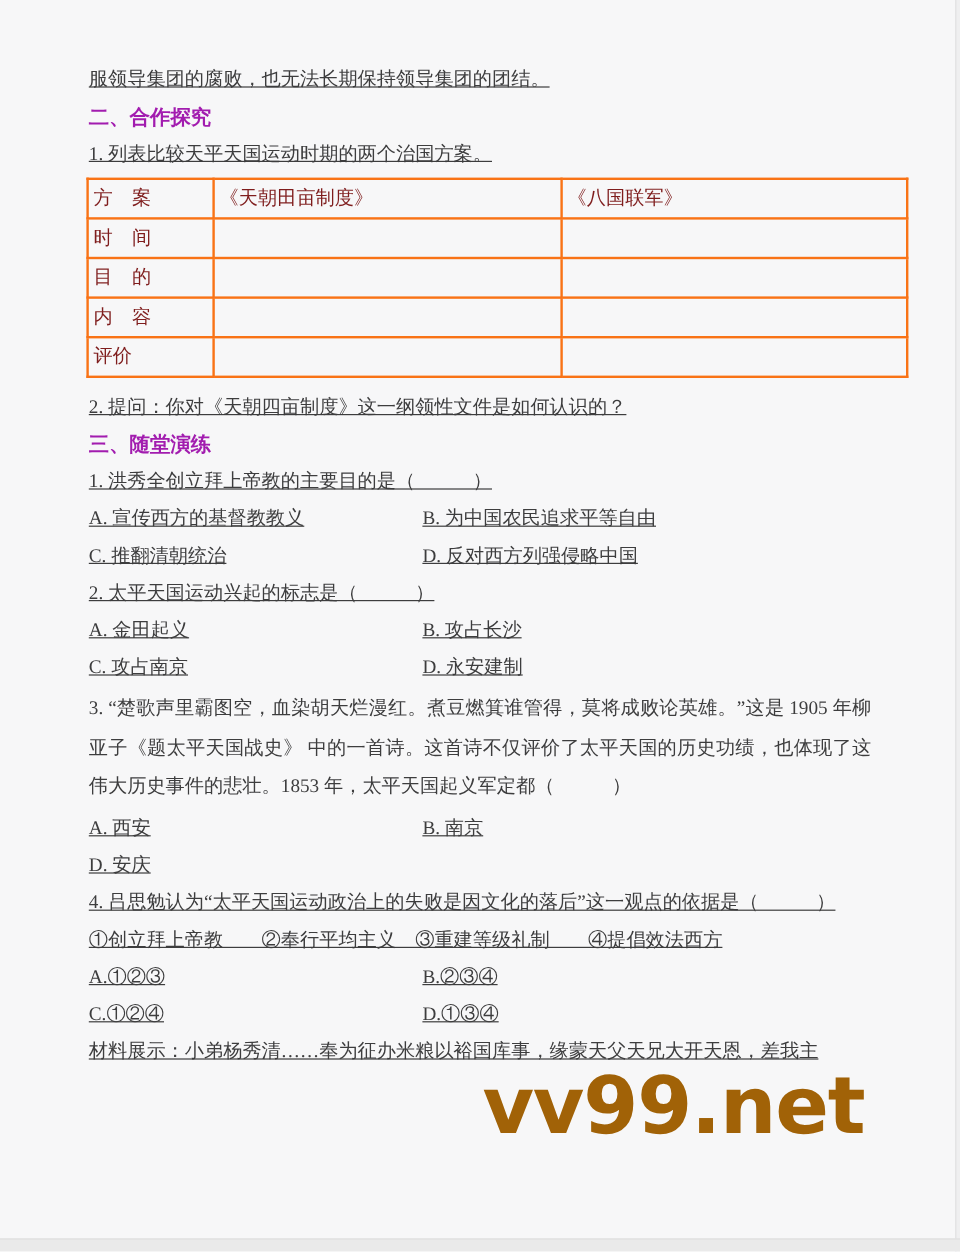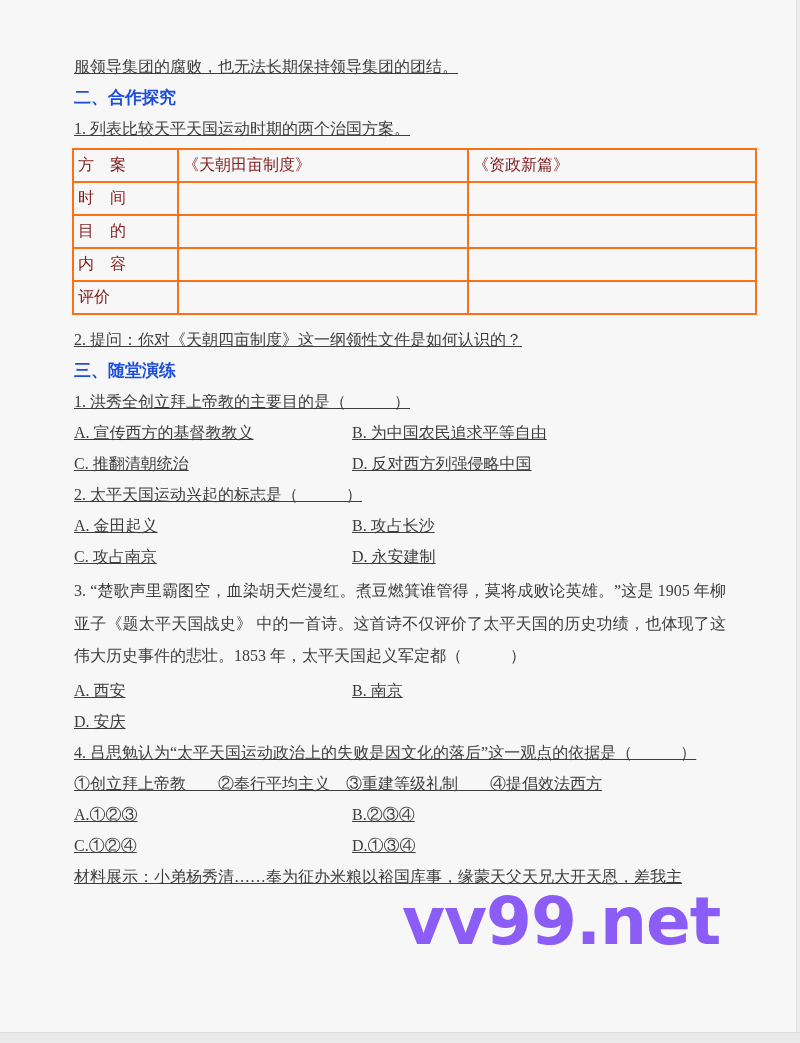--- a/index.html
+++ b/index.html
@@ -11,21 +11,21 @@
     font-family:"Liberation Serif","DejaVu Serif",serif;
     color:#3d3d3e;
     font-size:16px;
   }
   .content{
     position:absolute;left:74px;top:54px;width:652px;z-index:1;
   }
   .line{line-height:26px;margin:0 0 5px 0;text-decoration:underline;}
   h2.sec{
     font-size:17px;line-height:26px;margin:0 0 5px 0;
-    font-weight:bold;color:#1d4ed8;
+    font-weight:bold;color:#a21caf;
     font-family:"Liberation Sans","DejaVu Sans",sans-serif;
   }
   .para{line-height:32.5px;text-align:justify;margin:0 0 5px 0;}
   .opt-row{display:grid;grid-template-columns:258px 1fr;gap:20px;}
   
   table.cmp{
     border-collapse:collapse;
     margin:6px 0 12px -2px;
     table-layout:fixed;
     width:683px;
@@ -40,21 +40,21 @@
     padding:0 4px;
   }
   table.cmp col.c1{width:105px;}
   table.cmp col.c2{width:290px;}
   table.cmp col.c3{width:288px;}
   
   .watermark{
     position:absolute;left:402px;top:889px;z-index:0;
     font-family:"DejaVu Sans","Liberation Sans",sans-serif;
     font-weight:bold;font-size:66px;line-height:1;
-    color:#8b5cf6;letter-spacing:-1px;
+    color:#a16207;letter-spacing:-1px;
     user-select:none;
   }
   
   .edge-bottom{
     position:absolute;left:0;right:0;bottom:0;height:10px;z-index:2;
     background:#eaeaea;border-top:1px solid #dedede;
   }
   .edge-right{
     position:absolute;top:0;bottom:0;right:0;width:3px;z-index:2;
     background:#efeff0;border-left:1px solid #e0e0e1;
@@ -78,21 +78,21 @@
     <table class="cmp">
       <colgroup>
           <col class="c1">
           <col class="c2">
           <col class="c3">
         </colgroup>
       <tbody>
         <tr>
           <td>方　案</td>
           <td>《天朝田亩制度》</td>
-          <td>《资政新篇》</td>
+          <td>《八国联军》</td>
         </tr>
         <tr>
           <td>时　间</td>
           <td></td>
           <td></td>
         </tr>
         <tr>
           <td>目　的</td>
           <td></td>
           <td></td>

